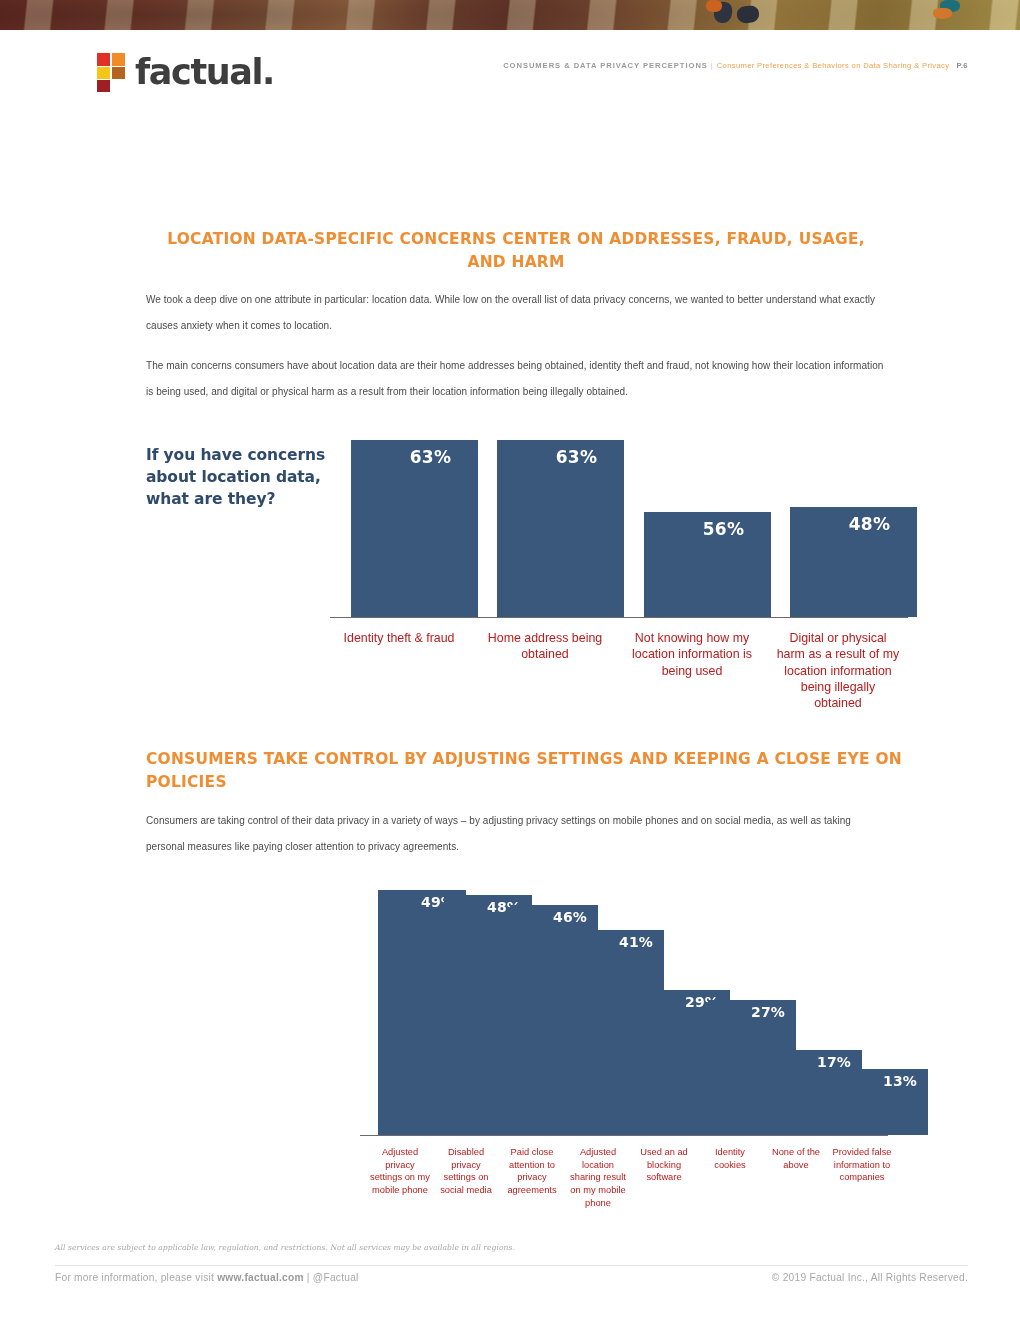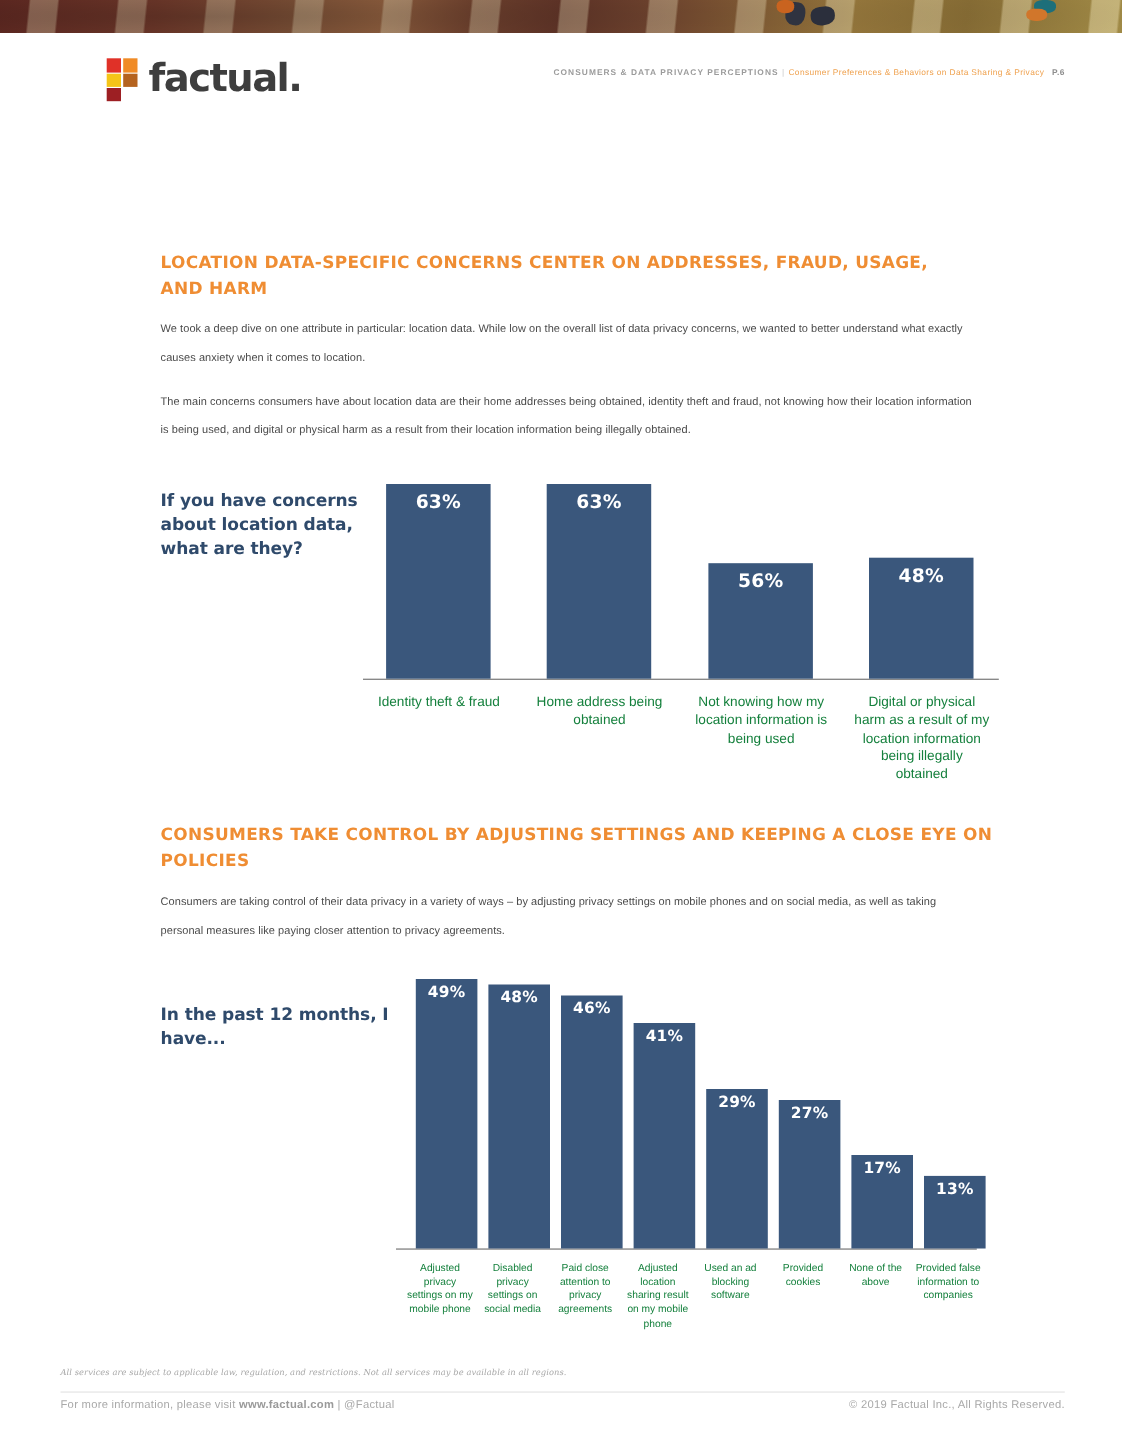--- a/index.html
+++ b/index.html
@@ -68,21 +68,21 @@
 
   h2.sect{
     font-family:"DejaVu Sans", sans-serif;
     font-size:15.4px;font-weight:700;color:#ef8d33;
     letter-spacing:0.28px;line-height:23px;margin:0;
   }
   p.body{
     font-size:10px;color:#4a4a4a;line-height:26px;margin:0;
     letter-spacing:0.05px;
   }
-  .h1-wrap{position:absolute;left:146px;top:228px;width:740px;}
+  .h1-wrap{position:absolute;left:146px;top:228px;width:740px;text-align:center;}
   .p1-wrap{position:absolute;left:146px;top:287px;width:745px;}
   .p2-wrap{position:absolute;left:146px;top:353px;width:745px;}
 
   .h2-wrap{position:absolute;left:146px;top:748px;width:760px;}
   .p3-wrap{position:absolute;left:146px;top:808px;width:745px;}
 
   
   .qlabel{
     position:absolute;
     font-family:"DejaVu Sans", sans-serif;
@@ -90,28 +90,28 @@
     letter-spacing:-0.1px;
   }
   #q1{left:146px;top:444px;width:200px;}
   #q2{left:146px;top:911px;width:210px;}
 
   
   .chart{position:absolute;}
   .axis{position:absolute;left:0;height:1px;background:#6b6b6b;}
   .bar{
     position:absolute;background:#3a577c;
-    display:flex;justify-content:center;
+    display:flex;justify-content:center;padding-left:32px;
   }
   .bar .val{
     color:#ffffff;font-family:"DejaVu Sans", sans-serif;
     font-weight:700;letter-spacing:0.2px;
   }
   .catlabel{
-    position:absolute;text-align:center;color:#15803d;
+    position:absolute;text-align:center;color:#b91c1c;
   }
 
   
   #chart1{left:330px;top:440px;width:578px;height:300px;}
   #chart1 .axis{top:177px;width:578px;}
   #chart1 .bar{bottom:123px;width:95px;}
   #chart1 .bar .val{font-size:17px;margin-top:7px;}
   #chart1 .catlabel{top:190px;font-size:12.4px;line-height:16.3px;width:124px;}
 
   
@@ -201,21 +201,20 @@
     <div class="catlabel" style="left:300px;">Not knowing how my location information is being used</div>
   </div>
 
   <div class="h2-wrap">
     <h2 class="sect">CONSUMERS TAKE CONTROL BY ADJUSTING SETTINGS AND KEEPING A CLOSE EYE ON POLICIES</h2>
   </div>
   <div class="p3-wrap">
     <p class="body">Consumers are taking control of their data privacy in a variety of ways – by adjusting privacy settings on mobile phones and on social media, as well as taking personal measures like paying closer attention to privacy agreements.</p>
   </div>
 
-  <div class="qlabel" id="q2">In the past 12 months, I have...</div>
 
   <div class="chart" id="chart2">
     <div class="axis"></div>
 
     <div class="bar" style="left:18px;height:245px;">
       <span class="val">49%</span>
     </div>
     <div class="bar" style="left:84px;height:240px;">
       <span class="val">48%</span>
     </div>
@@ -236,21 +235,21 @@
     </div>
     <div class="bar" style="left:480px;height:66px;">
       <span class="val">13%</span>
     </div>
 
     <div class="catlabel" style="left:9px;">Adjusted privacy settings on my mobile phone</div>
     <div class="catlabel" style="left:75px;">Disabled privacy settings on social media</div>
     <div class="catlabel" style="left:141px;">Paid close attention to privacy agreements</div>
     <div class="catlabel" style="left:207px;">Adjusted location sharing result on my mobile phone</div>
     <div class="catlabel" style="left:273px;">Used an ad blocking software</div>
-    <div class="catlabel" style="left:339px;">Provided cookies</div>
+    <div class="catlabel" style="left:339px;">Identity cookies</div>
     <div class="catlabel" style="left:405px;">None of the above</div>
     <div class="catlabel" style="left:471px;">Provided false information to companies</div>
   </div>
 
   <div class="disclaimer">All services are subject to applicable law, regulation, and restrictions. Not all services may be available in all regions.</div>
   <div class="frule"></div>
   <div class="f-left">
     <span>For more information, please visit </span><b>www.factual.com</b><span> | @Factual</span>
   </div>
   <div class="f-right">© 2019 Factual Inc., All Rights Reserved.</div>

